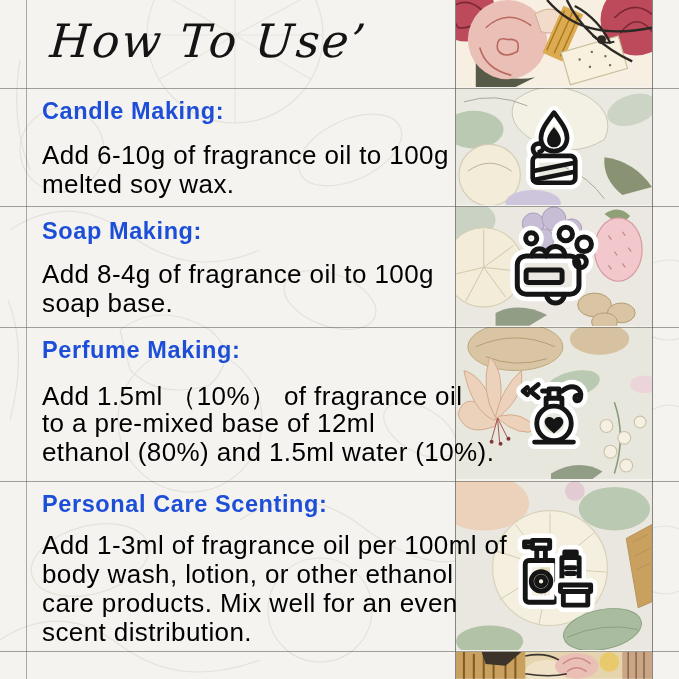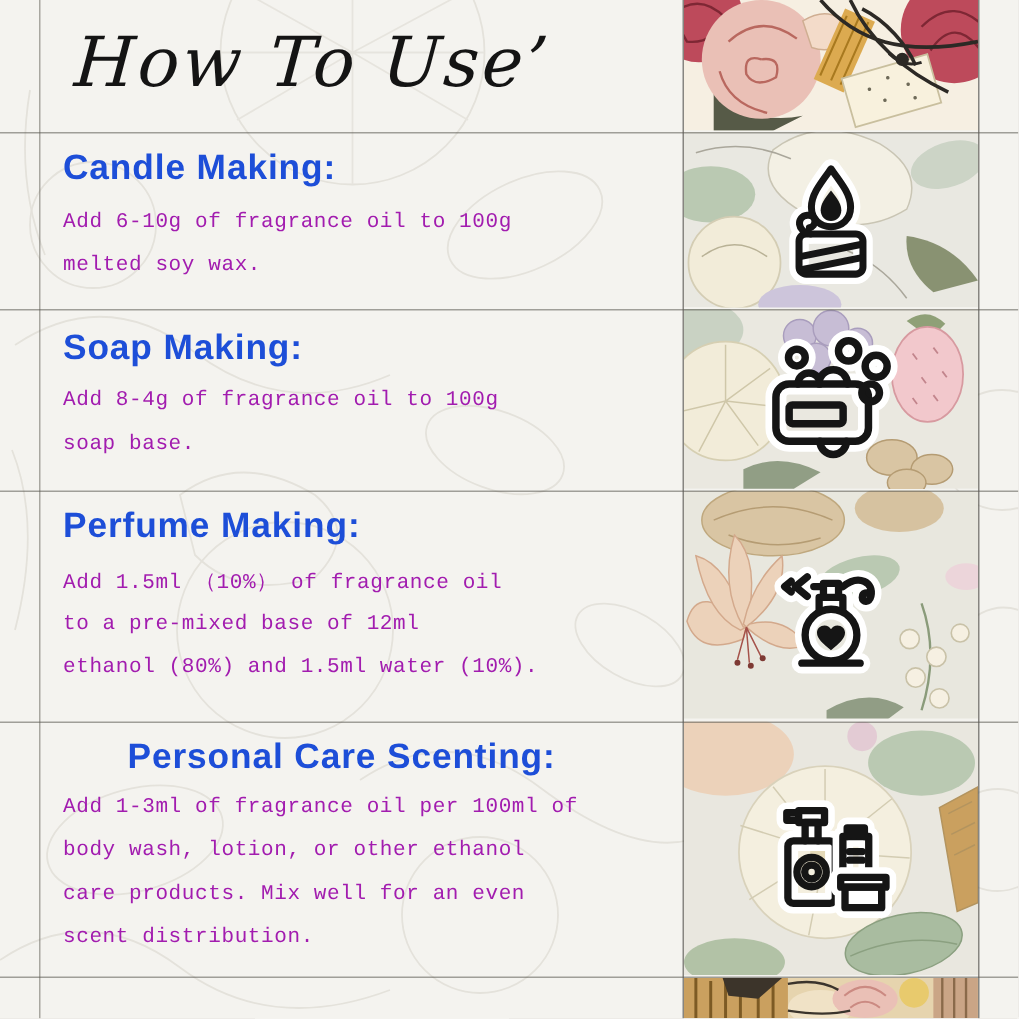--- a/index.html
+++ b/index.html
@@ -21,21 +21,21 @@
     font-size:46px;color:#141414;letter-spacing:2px;transform:skewX(-4deg);
     white-space:nowrap;
   }
   
   .sec-head{
     position:absolute;left:42px;white-space:nowrap;
     font-size:23.5px;font-weight:700;color:#1d4ed8;letter-spacing:.6px;
   }
   .sec-line{
     position:absolute;left:42px;white-space:nowrap;
-    font-size:14px;font-weight:400;color:#a21caf;letter-spacing:.4px;font-family:Liberation Mono, monospace;
+    font-size:26px;font-weight:400;color:#000000;letter-spacing:.4px;
   }
   
   #art-col{
     position:absolute;left:455px;top:0;width:198px;height:679px;
     border-left:1px solid rgba(62,60,54,.6);border-right:1px solid rgba(62,60,54,.6);
     box-sizing:border-box;
   }
   .panel{position:relative;width:100%;overflow:hidden;}
   .panel svg.bg{position:absolute;inset:0;display:block;}
   .icon-wrap{position:absolute;left:50%;top:50%;transform:translate(-50%,-50%);}
@@ -313,19 +313,19 @@
 
   <div class="sec-head" style="top:218px;">Soap Making:</div>
   <div class="sec-line" style="top:259px;">Add 8-4g of fragrance oil to 100g</div>
   <div class="sec-line" style="top:288px;">soap base.</div>
 
   <div class="sec-head" style="top:337px;">Perfume Making:</div>
   <div class="sec-line" style="top:379px;">Add 1.5ml （10%） of fragrance oil</div>
   <div class="sec-line" style="top:408px;">to a pre-mixed base of 12ml</div>
   <div class="sec-line" style="top:437px;">ethanol (80%) and 1.5ml water (10%).</div>
 
-  <div class="sec-head" style="top:491px;margin-left:43px;">Personal Care Scenting:</div>
+  <div class="sec-head" style="top:491px;">Personal Care Scenting:</div>
   <div class="sec-line" style="top:530px;">Add 1-3ml of fragrance oil per 100ml of</div>
   <div class="sec-line" style="top:559px;">body wash, lotion, or other ethanol</div>
   <div class="sec-line" style="top:617px;">scent distribution.</div>
   <div class="sec-line" style="top:588px;">care products. Mix well for an even</div>
 
 </div>
 
 </body></html>

